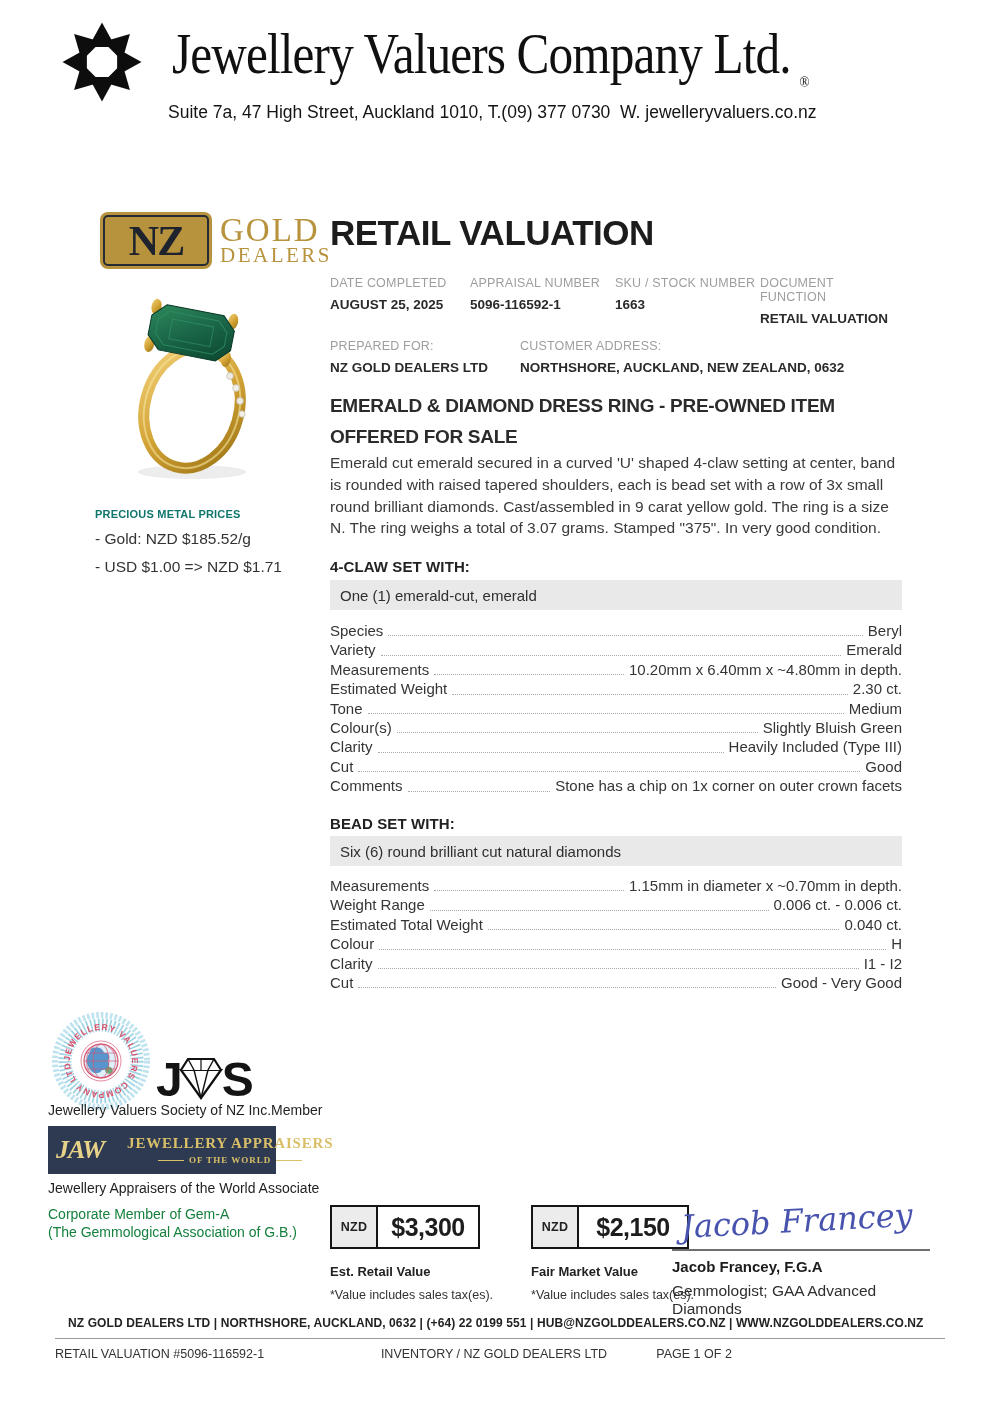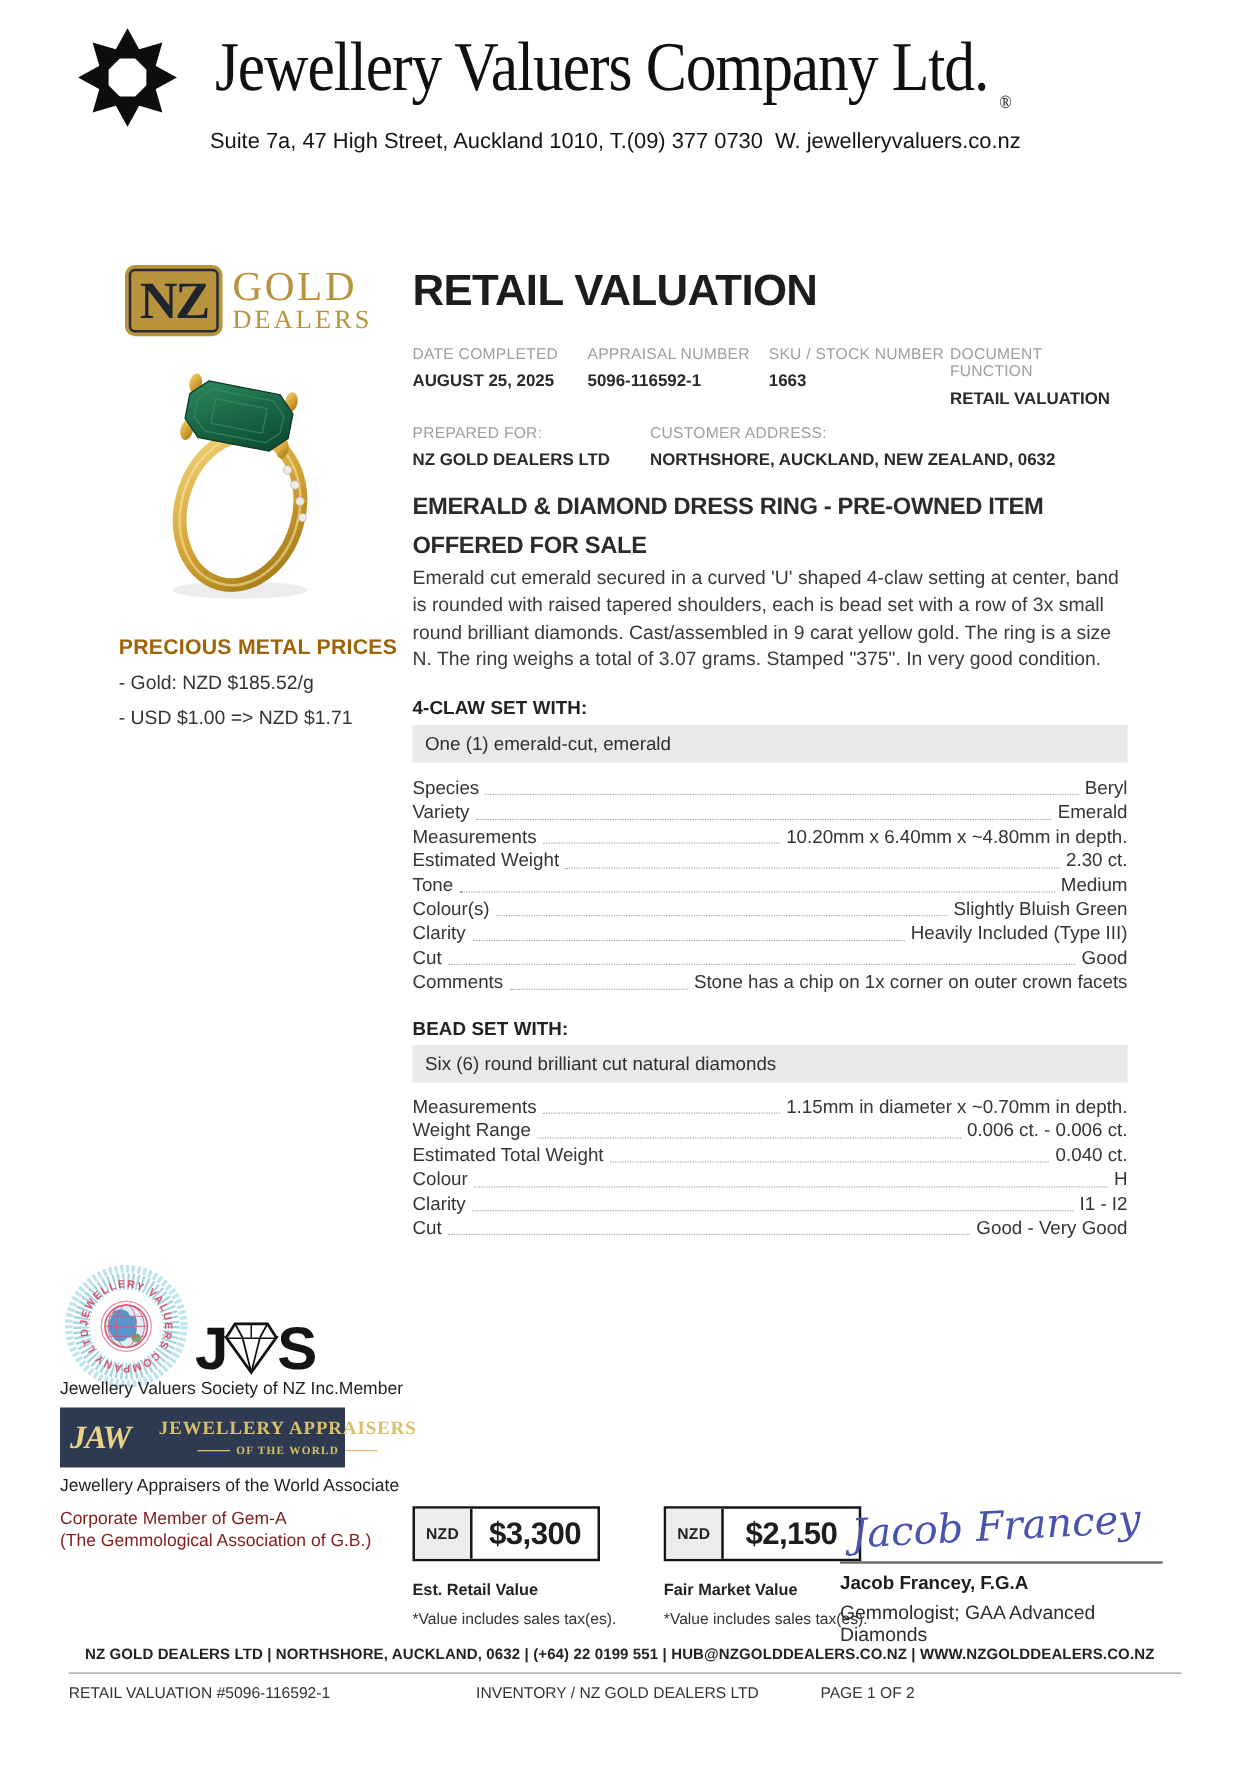--- a/index.html
+++ b/index.html
@@ -10,33 +10,33 @@
   
   .star-logo { position:absolute; left:60px; top:20px; width:84px; height:84px; }
   .company-line { position:absolute; left:172px; top:22px; white-space:nowrap;
     font-family:"Liberation Serif", serif; font-size:56px; color:#101010;
     letter-spacing:-1px; transform:scaleX(.88); transform-origin:0 0; }
   .reg-mark { font-size:15px; letter-spacing:0; display:inline-block; transform:translateY(14px); margin-left:10px; }
   .address { position:absolute; left:168px; top:102px; font-size:17.5px; color:#141414; white-space:pre-wrap; }
 
   
   .nz-brand { position:absolute; left:100px; top:212px; display:flex; gap:8px; align-items:center; }
-  .nz-badge { position:relative; width:78px; height:57px; background:#B8933D; border-radius:8px;
+  .nz-badge { position:relative; width:112px; height:57px; background:#B8933D; border-radius:8px;
     display:flex; align-items:center; justify-content:center; }
   .nz-badge::after { content:''; position:absolute; inset:3px; border:2px solid #262b36; border-radius:5px; }
   .nz-badge span { position:relative; z-index:1; font-family:"Liberation Serif", serif; font-weight:bold;
     font-size:42px; color:#1e232e; letter-spacing:-2px; }
   .gold-lines { display:flex; flex-direction:column; }
   .gold-word { font-family:"Liberation Serif", serif; color:#B8933D; font-size:33px; line-height:30px; letter-spacing:2px; }
   .dealers-word { font-family:"Liberation Serif", serif; color:#B8933D; font-size:21px; line-height:21px; letter-spacing:2.5px; }
 
   .ring-photo { position:absolute; left:106px; top:280px; }
 
   .pmp { position:absolute; left:95px; top:508px; width:230px; }
-  .pmp-title { font-size:17px; font-weight:bold; color:#a16207; letter-spacing:.2px; }
+  .pmp-title { font-size:11px; font-weight:bold; color:#0f766e; letter-spacing:.2px; }
   .pmp-line { font-size:15.5px; color:#333; margin-top:10px; line-height:18px; }
 
   
   .doc-title { position:absolute; left:330px; top:213px; font-size:35px; font-weight:700; letter-spacing:-.5px; color:#1c1c1c; }
   .meta-grid { position:absolute; left:330px; top:276px; width:572px; display:grid; grid-template-columns:140px 145px 145px 1fr; }
   .mlabel { font-size:12.5px; color:#9e9e9e; letter-spacing:.2px; }
   .mvalue { font-size:13.5px; font-weight:bold; color:#2a2a2a; margin-top:7px; }
   .prep-grid { position:absolute; left:330px; top:339px; width:572px; display:grid; grid-template-columns:190px 1fr; }
   .item-title { position:absolute; left:330px; top:390px; width:585px; font-size:19px; font-weight:700;
     color:#2b2b2b; line-height:31px; letter-spacing:-.3px; }
@@ -59,21 +59,21 @@
   .acc-caption { position:absolute; left:48px; font-size:14px; color:#1f1f1f; }
   .jaw-box { position:absolute; left:48px; top:1126px; width:228px; height:48px; background:#2E3A52;
     display:flex; align-items:center; padding:0 8px; gap:23px; }
   .jaw-abbr { font-family:"Liberation Serif", serif; font-style:italic; font-weight:bold;
     font-size:26px; color:#E7D388; letter-spacing:-1px; }
   .jaw-right { display:flex; flex-direction:column; align-items:center; flex:1; }
   .jaw-line1 { font-family:"Liberation Serif", serif; font-size:15px; font-weight:bold; color:#D9C068; letter-spacing:.8px; white-space:nowrap; }
   .jaw-line2 { display:flex; align-items:center; gap:5px; margin-top:3px; }
   .jaw-line2 .dash { width:26px; height:0; border-top:1.5px solid #D9C068; }
   .jaw-line2 span { font-family:"Liberation Serif", serif; font-size:9px; font-weight:bold; color:#D9C068; letter-spacing:1px; }
-  .gem-a { position:absolute; left:48px; top:1206px; font-size:14px; color:#7f1d1d; line-height:17.5px; }
+  .gem-a { position:absolute; left:48px; top:1206px; font-size:14px; color:#15803d; line-height:17.5px; }
 
   
   .value-row { position:absolute; left:330px; top:1205px; display:flex; gap:38px; }
   .value-block { display:flex; flex-direction:column; }
   .value-box { display:flex; border:2px solid #151515; height:44px; }
   .vb1 .value-box { width:150px; } .vb2 .value-box { width:158px; }
   .nzd-cell { width:46px; background:#ececec; border-right:2px solid #151515;
     display:flex; align-items:center; justify-content:center; font-size:12.5px; font-weight:bold; color:#222; letter-spacing:.3px; }
   .amount-cell { flex:1; display:flex; align-items:center; justify-content:center;
     font-size:25px; font-weight:bold; color:#1d1d1d; letter-spacing:-.5px; }

